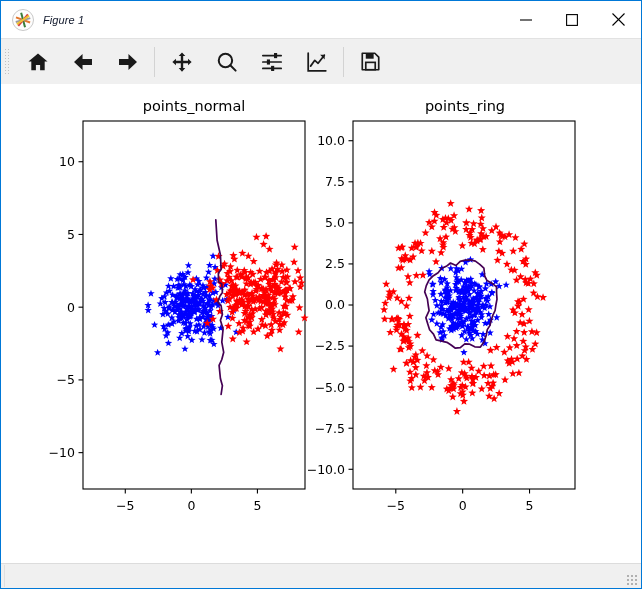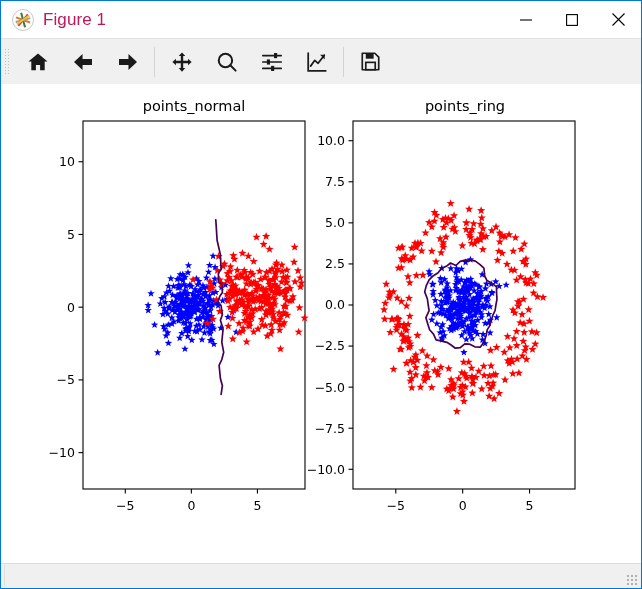--- a/index.html
+++ b/index.html
@@ -24,21 +24,21 @@
   }
   #app-icon{
     width:20px;height:20px;margin-left:11px;margin-right:9px;
     border-radius:50%;
     border:1px solid #c9c9c9;
     background:#fdfdfd;
     position:relative;overflow:hidden;flex:none;
   }
   #app-icon .bar{position:absolute;left:50%;top:50%;width:15px;height:2.2px;transform-origin:50% 50%;}
   #window-title{
-    font-size:17px;color:#be185d;letter-spacing:.1px;
+    font-size:11px;color:#0f172a;letter-spacing:.1px;font-style:italic;
   }
   #winbtns{position:absolute;right:0;top:0;height:37px;display:flex;}
   .winbtn{
     width:46px;height:37px;display:flex;align-items:center;justify-content:center;
     font-size:15px;color:#000;
   }
   .winbtn svg{display:block;}
   
   #toolbar{
     height:45px;min-height:45px;

